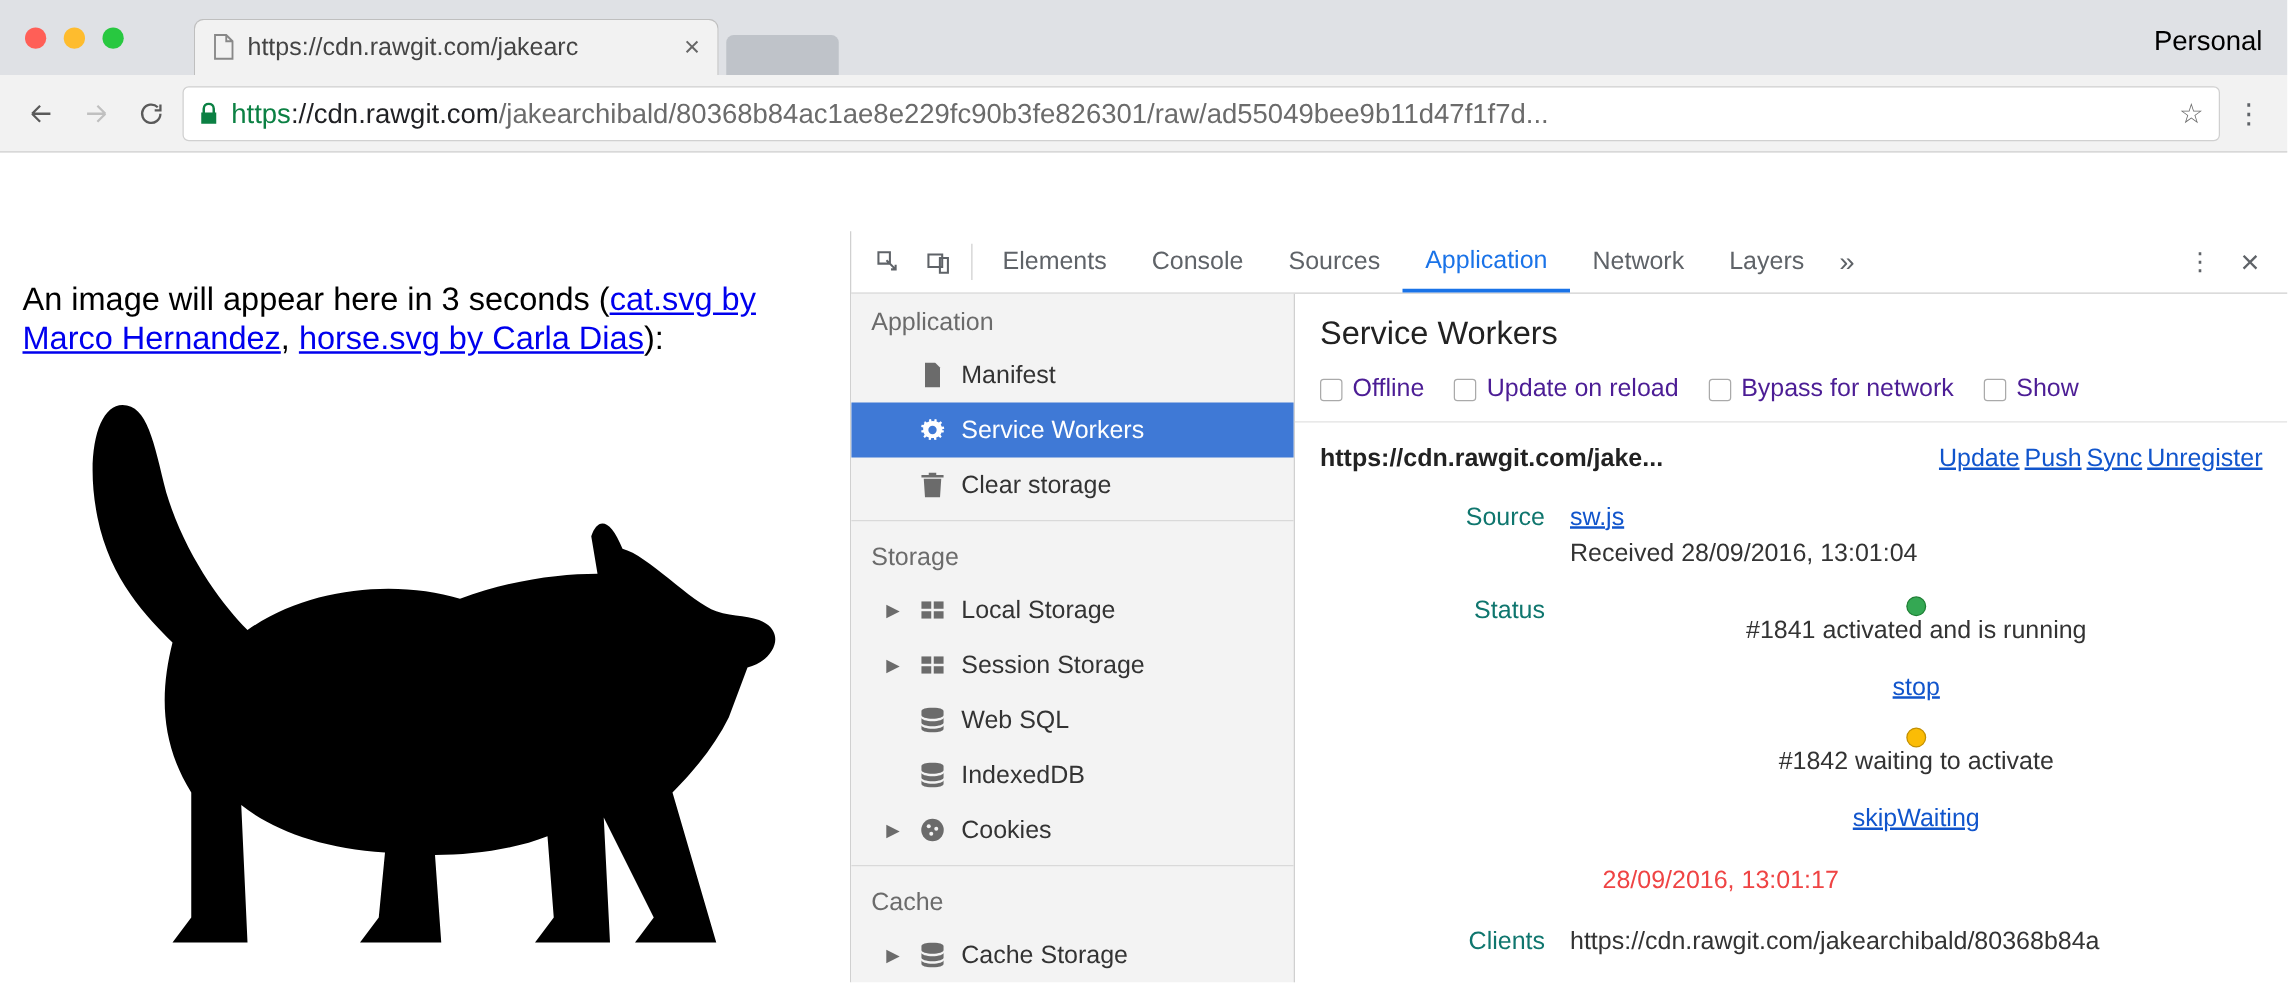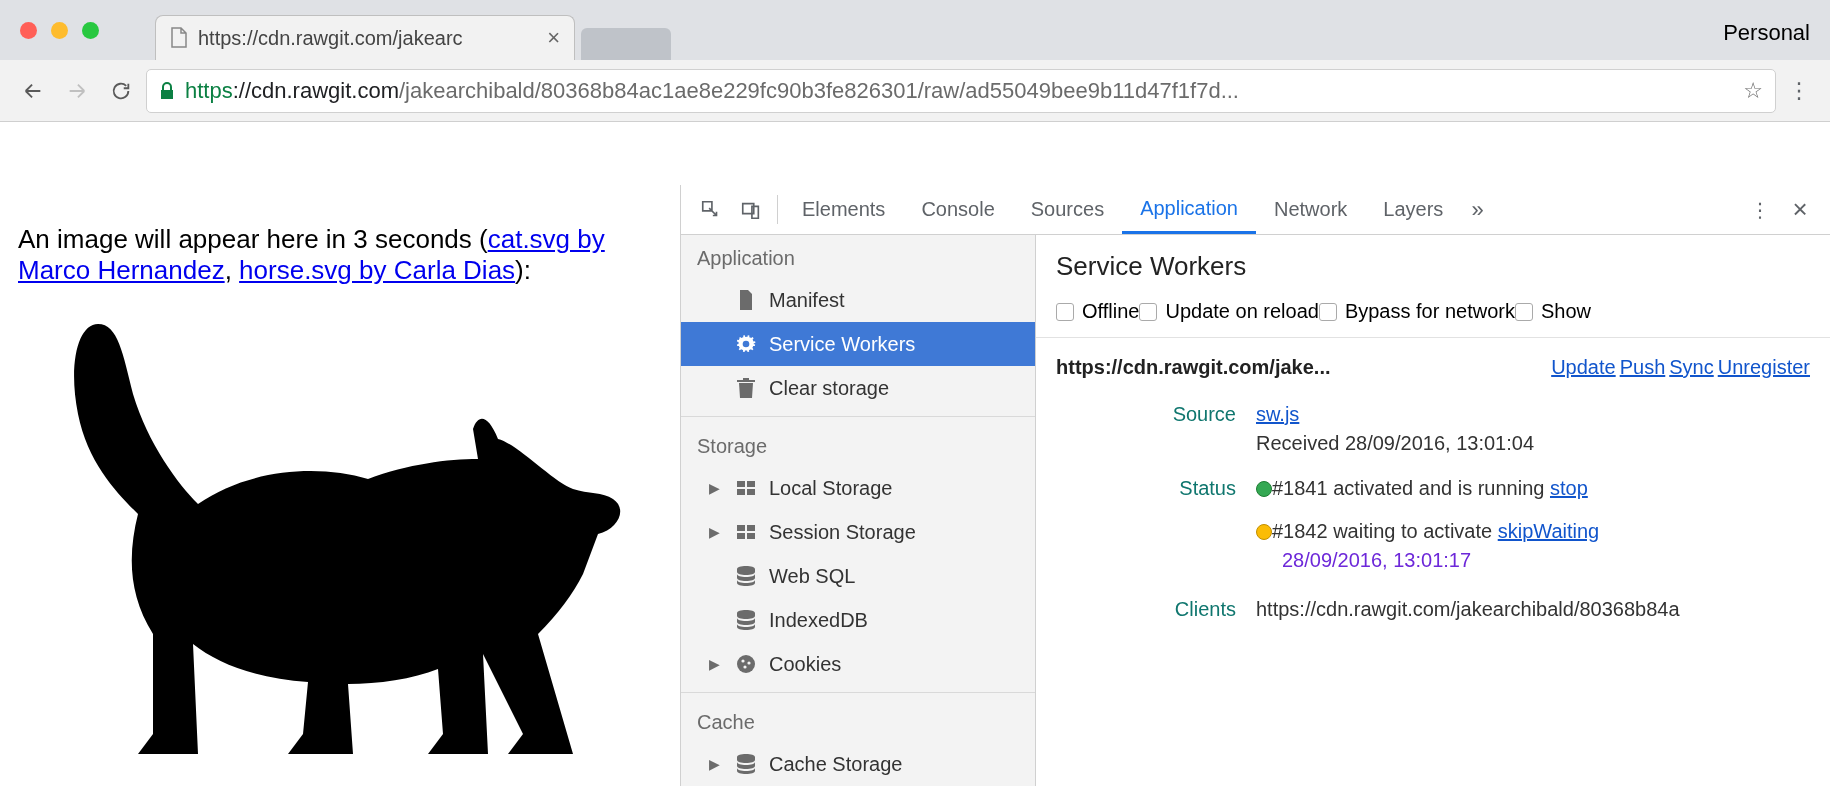--- a/index.html
+++ b/index.html
@@ -56,38 +56,38 @@
   .sb-item .tri { width: 14px; color: #6b6b6b; font-size: 14px; }
   .sb-item .tri.hidden { visibility: hidden; }
   .sb-item .icn { width: 22px; color: #6b6b6b; display: flex; justify-content: center; }
   .sb-item.selected { background: #3f79d6; color: #fff; }
   .sb-item.selected .icn, .sb-item.selected .tri { color: #fff; }
   .sb-divider { height: 1px; background: #d9d9d9; margin: 6px 0; }
 
   
   .panel { flex: 1; padding: 12px 0 0 0; overflow: hidden; min-width: 0; }
   .panel-title { font-size: 26px; padding: 4px 20px 14px; color: #222; }
-  .sw-checks { display: flex; padding: 4px 20px 14px; border-bottom: 1px solid #e2e2e2; color: #000000; overflow: hidden; white-space: nowrap; }
+  .sw-checks { display: flex; gap: 24px; padding: 4px 20px 14px; border-bottom: 1px solid #e2e2e2; color: #4c1d95; overflow: hidden; white-space: nowrap; }
   .chk { display: flex; align-items: center; gap: 8px; }
   .chk-box { width: 18px; height: 18px; border: 1.5px solid #aaa; border-radius: 3px; }
 
   .sw-entry { padding: 18px 20px 0; }
   .sw-head { display: flex; align-items: center; gap: 20px; padding-bottom: 18px; white-space: nowrap; }
   .sw-scope { font-weight: 600; color: #222; }
   .sw-links { display: flex; gap: 4px; margin-left: auto; }
   .sw-links a, .lnk { color: #1155cc; text-decoration: underline; cursor: pointer; }
 
   .kv-row { display: flex; padding: 6px 0; }
   .kv-label { width: 200px; text-align: right; color: #0f766e; padding-right: 20px; }
   .kv-val { flex: 1; color: #333; display: flex; flex-direction: column; gap: 6px; min-width: 0; }
-  .status-line { display: flex; align-items: center; flex-wrap: wrap; }
+  .status-line { display: flex; align-items: center; flex-wrap: wrap; flex-direction: column; }
   .dot { width: 16px; height: 16px; border-radius: 50%; border: 1.5px solid #888; }
   .dot.green { background: #34a853; border-color: #1e7e34; }
   .dot.orange { background: #fbbc05; border-color: #c28f00; }
-  .sub-time { color: #6d28d9; margin-left: 26px; }
+  .sub-time { color: #ef4444; margin-left: 26px; margin-top: 20px; }
   .nowrap { white-space: nowrap; overflow: hidden; }
 
   svg { display: block; }
 </style>
 </head>
 <body>
 
 <div class="chrome">
 
   <div class="tabbar">

